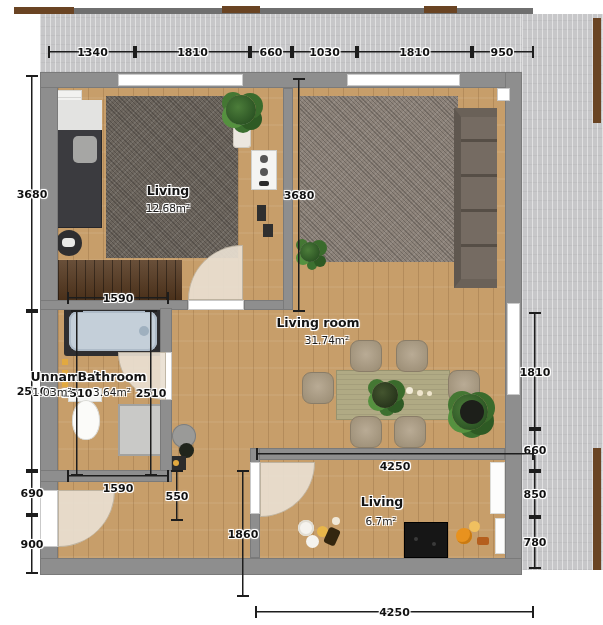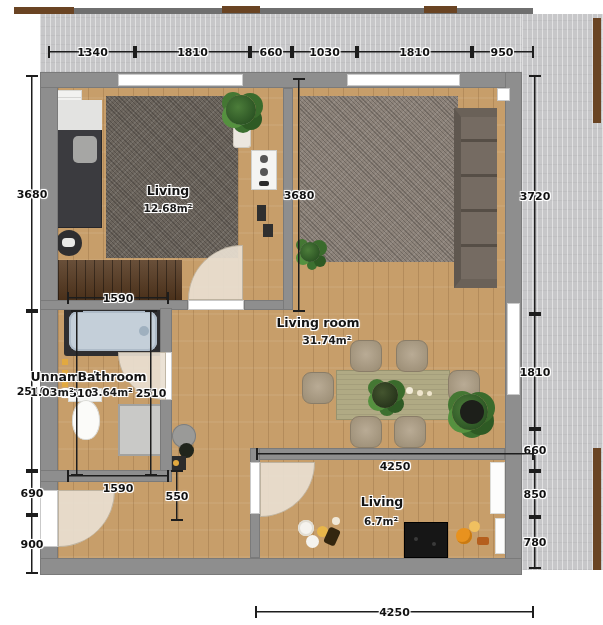--- a/index.html
+++ b/index.html
@@ -34,21 +34,21 @@
   .dimh{height:12px;border-left:2px solid #1d1d1d;border-right:2px solid #1d1d1d;
     background:linear-gradient(#1d1d1d,#1d1d1d) center/100% 1.5px no-repeat;}
   .dimv{width:12px;border-top:2px solid #1d1d1d;border-bottom:2px solid #1d1d1d;
     background:linear-gradient(#1d1d1d,#1d1d1d) center/1.5px 100% no-repeat;}
   .dl{font-size:11px;font-weight:bold;white-space:nowrap;color:#111;
     text-shadow:-1px -1px 0 #fff,1px -1px 0 #fff,-1px 1px 0 #fff,1px 1px 0 #fff,0 0 3px #fff;}
   .dlbl{position:absolute;left:50%;top:50%;transform:translate(-50%,-50%);}
   .dlblb{position:absolute;left:50%;top:12px;transform:translateX(-50%);}
   .rname{position:absolute;transform:translate(-50%,-50%);font-weight:bold;font-size:12.5px;color:#141414;white-space:nowrap;
     text-shadow:-1px -1px 0 #fff,1px -1px 0 #fff,-1px 1px 0 #fff,1px 1px 0 #fff,0 0 3px #fff;}
-  .rarea{position:absolute;transform:translate(-50%,-50%);font-weight:bold;font-size:10.5px;color:#1a1a1a;white-space:nowrap;
+  .rarea{position:absolute;transform:translate(-50%,-50%);font-weight:normal;font-size:10.5px;color:#1a1a1a;white-space:nowrap;
     text-shadow:-1px -1px 0 #fff,1px -1px 0 #fff,-1px 1px 0 #fff,1px 1px 0 #fff,0 0 3px #fff;}
 </style>
 </head>
 <body>
 
 <div id="plan">
 
   <div class="abs terrace" style="left:40px;top:14px;width:563px;height:58px"></div>
   <div class="abs terrace" style="left:522px;top:14px;width:81px;height:556px"></div>
   <div class="abs rail" style="left:55px;top:8px;width:478px;height:6px"></div>
@@ -181,23 +181,20 @@
   <div class="abs dimv" style="left:26px;top:309px;height:160px">
       <span class="dl dlbl">2510</span>
     </div>
   <div class="abs dimv" style="left:26px;top:469px;height:44px">
       <span class="dl dlbl">690</span>
     </div>
   <div class="abs dimv" style="left:26px;top:513px;height:57px">
       <span class="dl dlbl">900</span>
     </div>
 
-  <div class="abs dimv" style="left:529px;top:75px;height:237px">
-      <span class="dl dlbl">3720</span>
-    </div>
   <div class="abs dimv" style="left:529px;top:312px;height:115px">
       <span class="dl dlbl">1810</span>
     </div>
   <div class="abs dimv" style="left:529px;top:427px;height:42px">
       <span class="dl dlbl">660</span>
     </div>
   <div class="abs dimv" style="left:529px;top:469px;height:46px">
       <span class="dl dlbl">850</span>
     </div>
   <div class="abs dimv" style="left:529px;top:515px;height:50px">
@@ -221,20 +218,23 @@
       <span class="dl dlbl">2510</span>
     </div>
   <div class="abs dimh" style="left:67px;top:470px;width:98px">
       <span class="dl dlblb">1590</span>
     </div>
   <div class="abs dimv" style="left:171px;top:470px;height:47px">
       <span class="dl dlbl">550</span>
     </div>
   <div class="abs dimh" style="left:256px;top:448px;width:274px">
       <span class="dl dlblb">4250</span>
+    </div>
+  <div class="abs dimv" style="left:237px;top:470px;height:123px">
+      <span class="dl dlbl">1860</span>
     </div>
 
   <span class="rname" style="left:168px;top:190px">Living</span>
   <span class="rarea" style="left:168px;top:208px">12.68m²</span>
   <span class="rname" style="left:318px;top:322px">Living room</span>
   <span class="rarea" style="left:327px;top:340px">31.74m²</span>
   <span class="rname" style="left:382px;top:501px">Living</span>
   <span class="rarea" style="left:381px;top:521px">6.7m²</span>
   <span class="rname" style="left:64px;top:376px">Unnamed</span>
   <span class="rarea" style="left:52px;top:392px;font-size:11px">1.03m²</span>

